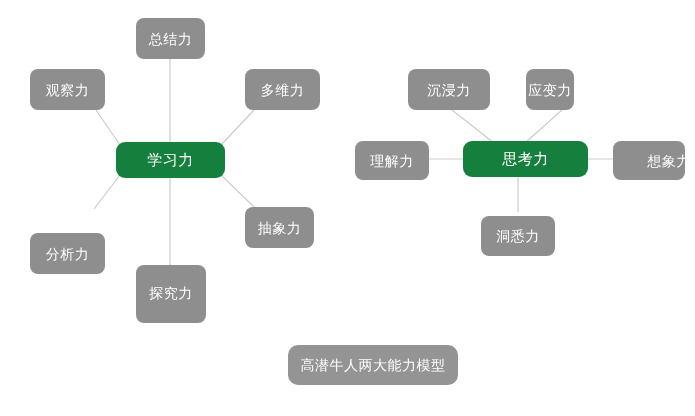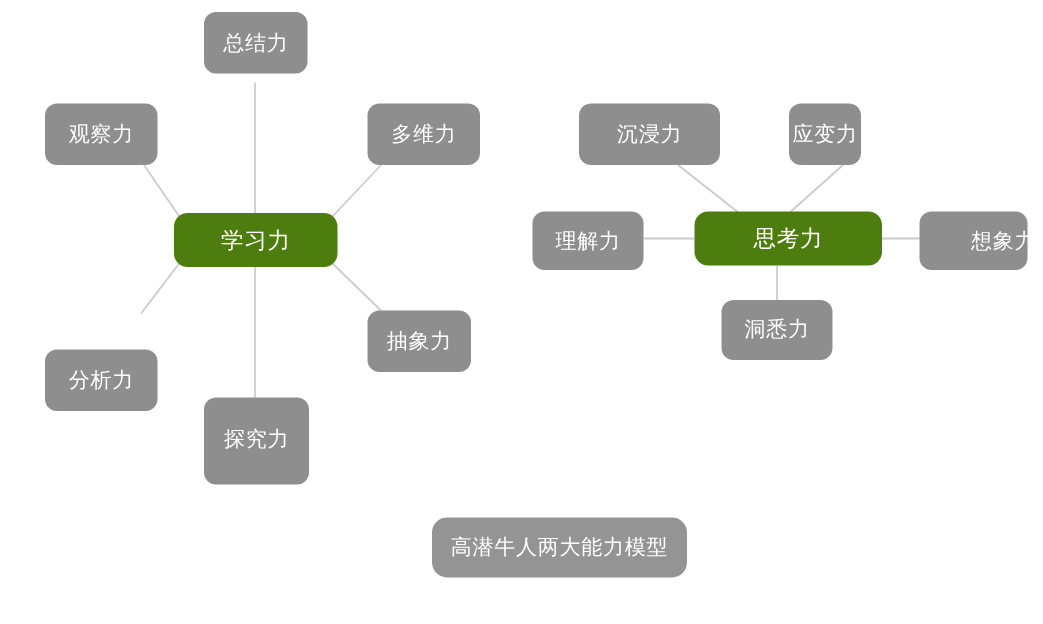--- a/index.html
+++ b/index.html
@@ -34,21 +34,21 @@
     font-size: 14px;
     line-height: 1;
     letter-spacing: 0.5px;
     white-space: nowrap;
     user-select: none;
   }
   .node.leaf {
     background: #8e8e8e;
   }
   .node.hub {
-    background: #4d7c0f;
+    background: #15803d;
     font-size: 15px;
     border-radius: 9px;
   }
   .node.caption {
     background: #949494;
     font-size: 14px;
     border-radius: 10px;
     margin-left: 24px;
   }
 </style>
@@ -63,28 +63,28 @@
       <line x1="120" y1="175" x2="94" y2="209" stroke="#cccccc" stroke-width="1.2"></line>
       <line x1="221" y1="175" x2="254" y2="207" stroke="#cccccc" stroke-width="1.2"></line>
       <line x1="170" y1="178" x2="170" y2="265" stroke="#cccccc" stroke-width="1.2"></line>
       <line x1="494" y1="143" x2="452" y2="110" stroke="#cccccc" stroke-width="1.2"></line>
       <line x1="525" y1="143" x2="562" y2="110" stroke="#cccccc" stroke-width="1.2"></line>
       <line x1="463" y1="159" x2="429" y2="159" stroke="#cccccc" stroke-width="1.2"></line>
       <line x1="575" y1="159" x2="613" y2="159" stroke="#cccccc" stroke-width="1.2"></line>
       <line x1="518" y1="177" x2="518" y2="212" stroke="#cccccc" stroke-width="1.2"></line>
     </svg>
   <div id="nodes">
-      <div class="node leaf" style="left: 136px; top: 8px; width: 69px; height: 41px;">总结力</div>
+      <div class="node leaf" style="left: 136px; top: 18px; width: 69px; height: 41px;">总结力</div>
       <div class="node leaf" style="left: 30px; top: 69px; width: 75px; height: 41px;">观察力</div>
       <div class="node leaf" style="left: 245px; top: 69px; width: 75px; height: 41px;">多维力</div>
       <div class="node leaf" style="left: 30px; top: 209px; width: 75px; height: 41px; margin-top: 24px;">分析力</div>
       <div class="node leaf" style="left: 245px; top: 207px; width: 69px; height: 41px;">抽象力</div>
       <div class="node leaf" style="left: 136px; top: 265px; width: 70px; height: 58px; font-family: Liberation Mono, monospace;">探究力</div>
       <div class="node hub" style="left: 116px; top: 142px; width: 109px; height: 36px;">学习力</div>
-      <div class="node leaf" style="left: 386px; top: 69px; width: 94px; height: 41px;">沉浸力</div>
+      <div class="node leaf" style="left: 408px; top: 69px; width: 82px; height: 41px;">沉浸力</div>
       <div class="node leaf" style="left: 526px; top: 69px; width: 48px; height: 41px;">应变力</div>
       <div class="node leaf" style="left: 355px; top: 141px; width: 74px; height: 39px;">理解力</div>
       <div class="node leaf" style="left: 613px; top: 141px; width: 72px; height: 39px; padding-left: 40px;">想象力</div>
-      <div class="node leaf" style="left: 481px; top: 200px; width: 74px; height: 40px;">洞悉力</div>
+      <div class="node leaf" style="left: 481px; top: 216px; width: 74px; height: 40px;">洞悉力</div>
       <div class="node hub" style="left: 463px; top: 129px; width: 125px; height: 36px; margin-top: 12px;">思考力</div>
       <div class="node caption" style="left: 264px; top: 345px; width: 170px; height: 40px;">高潜牛人两大能力模型</div>
     </div>
 </div>
 
 </body></html>

